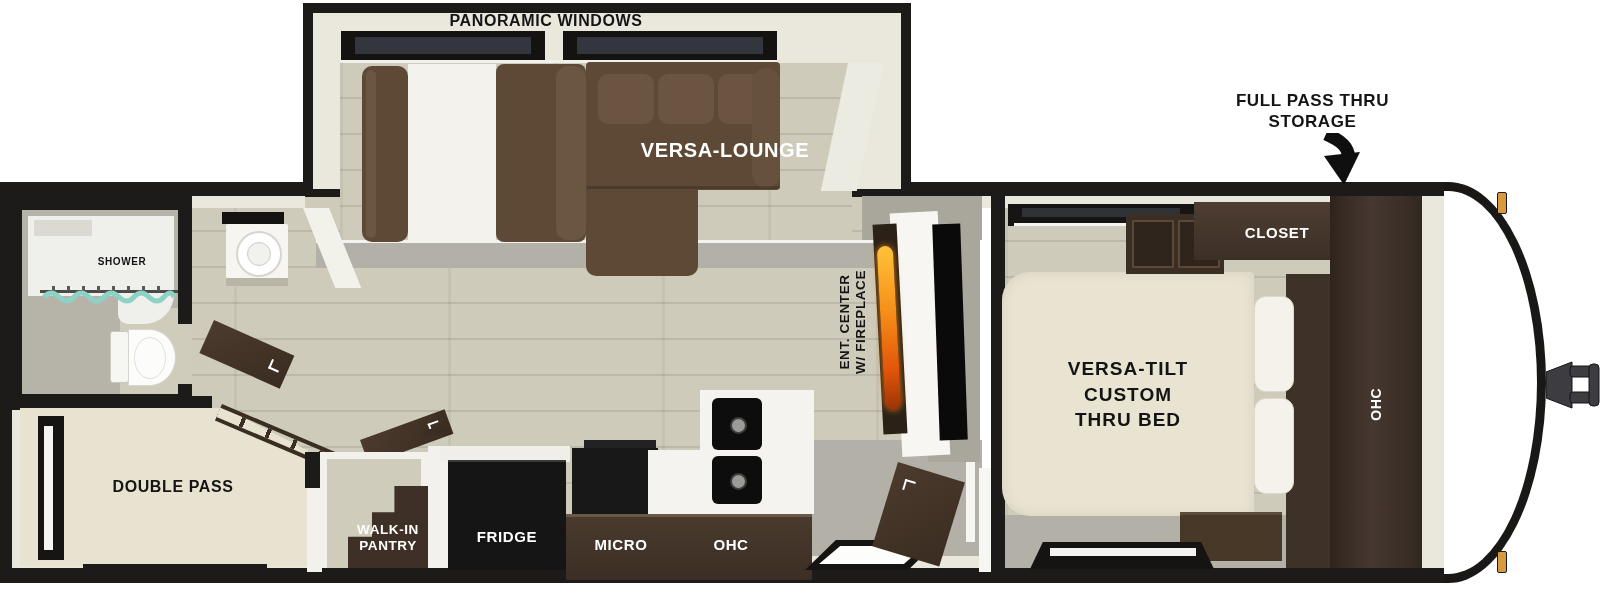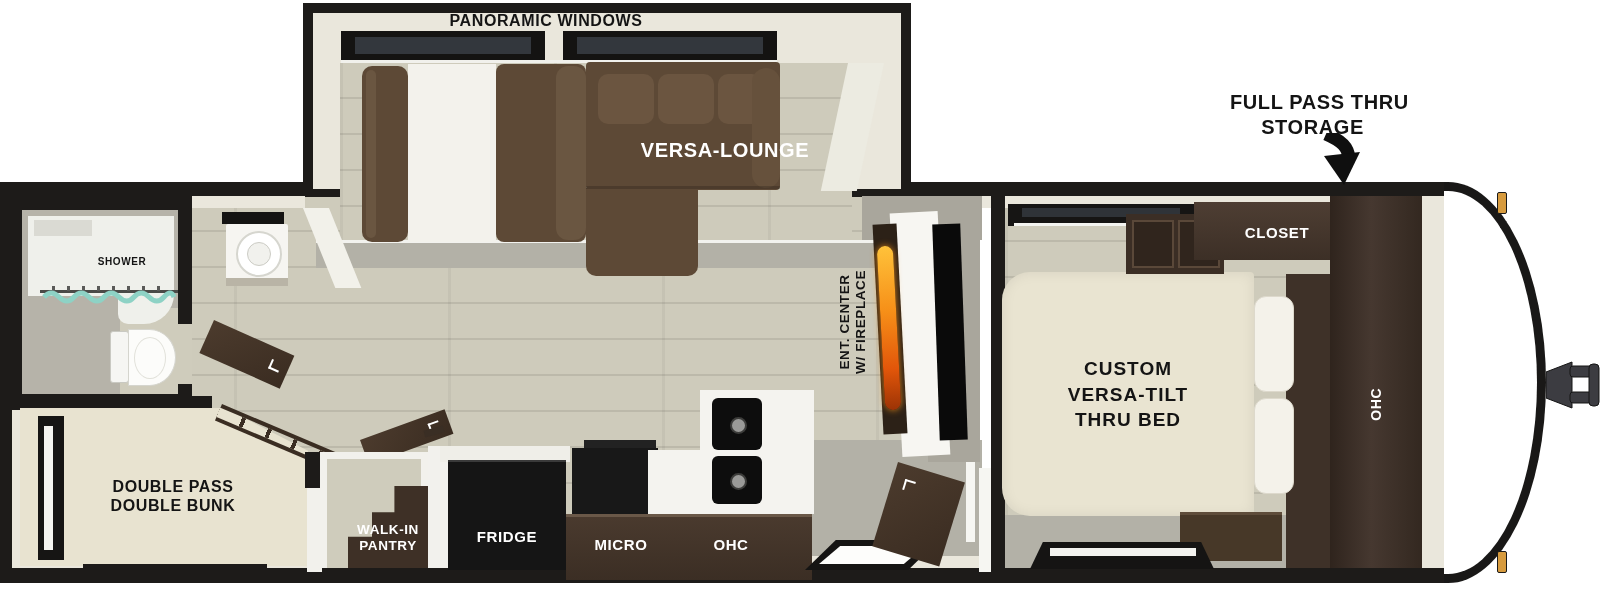--- a/index.html
+++ b/index.html
@@ -105,21 +105,20 @@
   <div class="a" style="left:247px;top:242px;width:22px;height:22px;background:#f1f1ed;border:1px solid #ccccc5;border-radius:50%;"></div>
 
   <div class="a wall" style="left:8px;top:396px;width:182px;height:14px;"></div>
   <div class="a wall" style="left:184px;top:396px;width:28px;height:34px;"></div>
   <div class="a" style="left:20px;top:408px;width:20px;height:158px;background:#a5a399;"></div>
   <div class="a" style="left:20px;top:408px;width:288px;height:158px;background:#e8e3d0;clip-path:polygon(0 0,71% 0,100% 27%,100% 100%,0 100%);"></div>
   <div class="a" style="left:38px;top:416px;width:26px;height:144px;background:#161514;"></div>
   <div class="a" style="left:44px;top:426px;width:9px;height:124px;background:#f4f4f0;"></div>
   <div class="a lbl" style="left:48px;top:478px;width:250px;font-size:16px;">
     <span>DOUBLE PASS</span>
-    <span>DOUBLE BUNK</span>
   </div>
   <div class="a wall" style="left:83px;top:564px;width:184px;height:8px;"></div>
   <div class="a" style="left:222px;top:404px;width:155px;height:10px;border-top:4px solid #3a2d22;border-bottom:4px solid #3a2d22;background:repeating-linear-gradient(90deg,rgba(0,0,0,0) 0 24px,#3a2d22 24px 28px);transform:rotate(23deg);transform-origin:top left;"></div>
   <div class="a wall" style="left:305px;top:452px;width:20px;height:36px;"></div>
   <div class="a" style="left:307px;top:488px;width:15px;height:84px;background:#f2f1ec;"></div>
   <div class="a brown" style="left:360px;top:440px;width:90px;height:26px;transform:rotate(-20deg);transform-origin:left top;">
     <div class="a" style="right:10px;top:8px;width:9px;height:8px;border-left:2px solid #fff;border-top:2px solid #fff;"></div>
   </div>
 
   <div class="a" style="left:320px;top:452px;width:108px;height:116px;background:#cfccbc;border:7px solid #f2f1ec;border-bottom:0;box-sizing:border-box;"></div>
@@ -174,22 +173,22 @@
 
   <div class="a wall" style="left:991px;top:196px;width:14px;height:372px;"></div>
   <div class="a wood" style="left:1005px;top:206px;width:325px;height:362px;"></div>
   <div class="a gray" style="left:1005px;top:515px;width:325px;height:53px;"></div>
   <div class="a trim" style="left:1005px;top:196px;width:440px;height:12px;"></div>
   <div class="a" style="left:1008px;top:204px;width:188px;height:22px;background:#161514;"></div>
   <div class="a" style="left:1022px;top:208px;width:158px;height:9px;background:#2f3338;"></div>
   <div class="a" style="left:1014px;top:223px;width:172px;height:3px;background:#f4f4f0;"></div>
   <div class="a" style="left:1002px;top:272px;width:252px;height:244px;background:#e9e4d1;border-radius:28px 4px 4px 28px;box-shadow:inset 0 0 14px rgba(0,0,0,.08);"></div>
   <div class="a lbl" style="left:1002px;top:356px;width:252px;font-size:19px;line-height:1.35;letter-spacing:1px;">
+    <span>VERSA-TILT</span>
     <span>CUSTOM</span>
-    <span>VERSA-TILT</span>
     <span>THRU BED</span>
   </div>
   <div class="a" style="left:1286px;top:274px;width:44px;height:294px;background:#3e3128;"></div>
   <div class="a" style="left:1254px;top:296px;width:38px;height:94px;background:#f4f2ea;border:1px solid #ddd9cc;border-radius:12px;"></div>
   <div class="a" style="left:1254px;top:398px;width:38px;height:94px;background:#f4f2ea;border:1px solid #ddd9cc;border-radius:12px;"></div>
   <div class="a" style="left:1180px;top:512px;width:102px;height:46px;background:#473828;border-top:3px solid #5e4c3a;"></div>
   <div class="a" style="left:1126px;top:214px;width:98px;height:60px;background:#3b2e25;"></div>
   <div class="a" style="left:1132px;top:220px;width:42px;height:48px;background:#30251d;border:2px solid #5a4839;box-sizing:border-box;"></div>
   <div class="a" style="left:1178px;top:220px;width:42px;height:48px;background:#30251d;border:2px solid #5a4839;box-sizing:border-box;"></div>
   <div class="a" style="left:1194px;top:202px;width:142px;height:58px;background:linear-gradient(180deg,#4e3e33,#3c2f26);"></div>
@@ -207,21 +206,21 @@
   <div class="a" style="left:1444px;top:182px;width:102px;height:401px;background:#fff;border:9px solid #191817;border-left:0;box-sizing:border-box;border-radius:0 100px 100px 0 / 0 205px 205px 0;"></div>
   <div class="a" style="left:1497px;top:192px;width:8px;height:20px;background:#d79b3e;border:1px solid #1a1a1a;border-radius:2px;"></div>
   <div class="a" style="left:1497px;top:551px;width:8px;height:20px;background:#d79b3e;border:1px solid #1a1a1a;border-radius:2px;"></div>
   <svg class="a" style="left:1546px;top:358px;" width="54" height="56" viewBox="0 0 54 56">
     <polygon points="0,14 26,4 26,50 0,40" fill="#3c3c41" stroke="#151515" stroke-width="1"></polygon>
     <rect x="24" y="8" width="22" height="11" rx="3" fill="#3c3c41" stroke="#151515" stroke-width="1"></rect>
     <rect x="24" y="34" width="22" height="11" rx="3" fill="#3c3c41" stroke="#151515" stroke-width="1"></rect>
     <rect x="43" y="6" width="10" height="42" rx="4" fill="#3c3c41" stroke="#151515" stroke-width="1"></rect>
   </svg>
 
-  <div class="a lbl" style="left:1230px;top:90px;width:165px;font-size:20px;line-height:1.25;">
+  <div class="a lbl" style="left:1230px;top:90px;width:165px;font-size:17px;line-height:1.25;">
     <span>FULL PASS THRU</span>
     <span>STORAGE</span>
   </div>
   <svg class="a" style="left:1314px;top:133px;" width="58" height="54" viewBox="0 0 58 54">
     <path d="M12,1 C28,8 34,14 35,25" stroke="#0f0f0f" stroke-width="13" fill="none"></path>
     <polygon points="10,23 46,19 30,52" fill="#0f0f0f"></polygon>
   </svg>
 
 </div>
 

